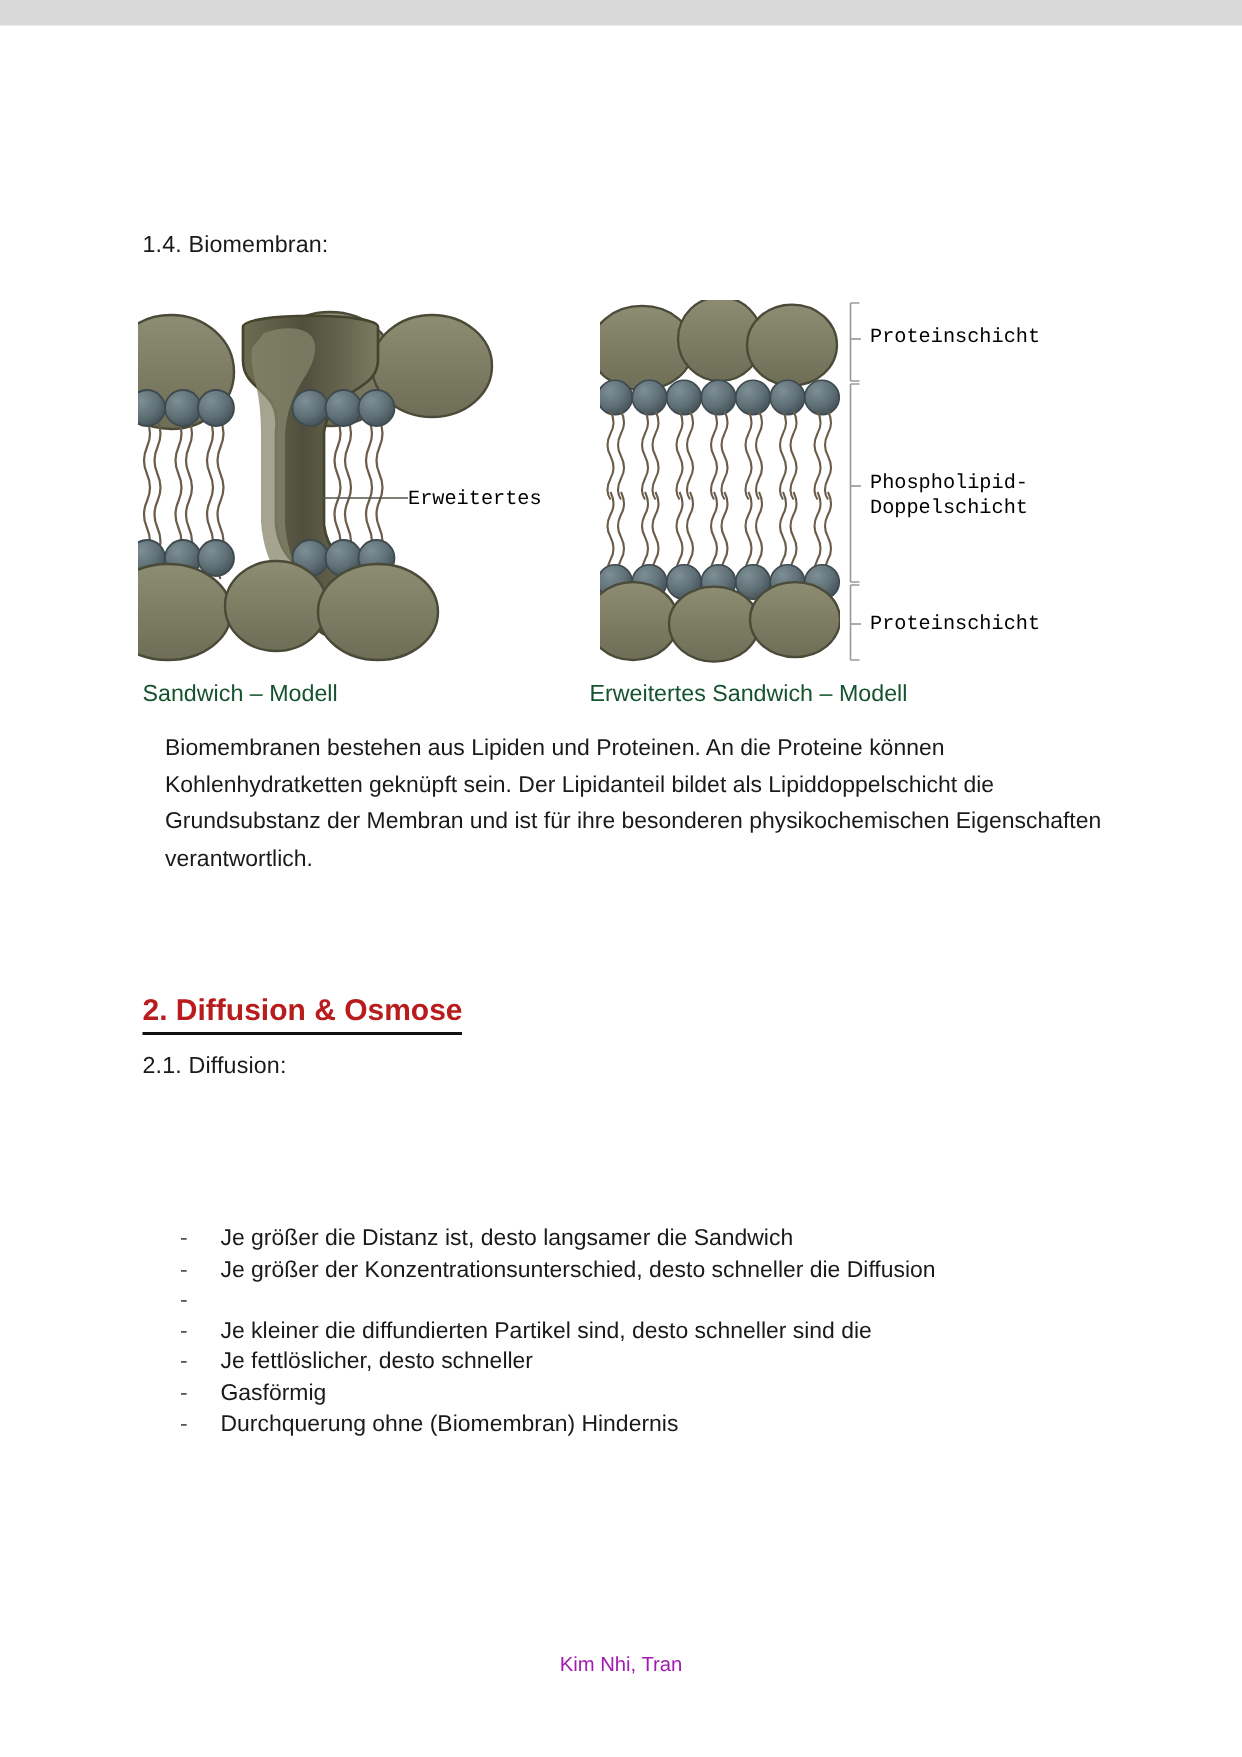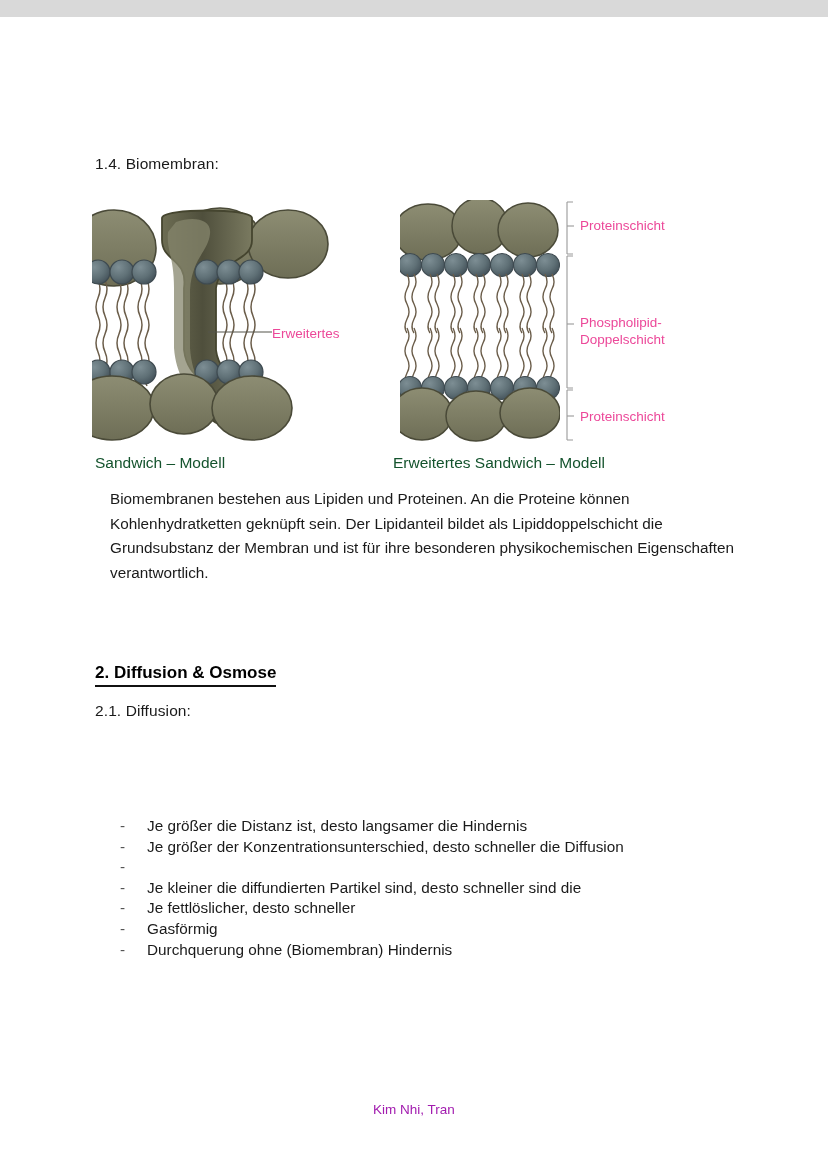--- a/index.html
+++ b/index.html
@@ -33,23 +33,23 @@
     color: #14532d;
   }
   .para {
     position: absolute;
     font-size: 15.3px;
     line-height: 24.6px;
     color: #1a1a1a;
   }
   .bigheading {
     position: absolute;
-    font-size: 17px;
+    font-size: 20px;
     font-weight: bold;
-    color: #000000;
+    color: #b91c1c;
     border-bottom: 2.4px solid #111111;
     padding-bottom: 2px;
     display: inline-block;
   }
   .footer {
     position: absolute;
     font-size: 13.5px;
     color: #a21caf;
     width: 828px;
     text-align: center;
@@ -85,23 +85,23 @@
   }
 
   
   .fig {
     position: absolute;
   }
   .fig svg { display: block; }
 
   .lbl {
     position: absolute;
-    font-family: Liberation Sans, sans-serif;
+    font-family: Liberation Mono, monospace;
     font-size: 13.5px;
-    color: #ec4899;
+    color: #000000;
     white-space: nowrap;
     line-height: 17px;
   }
 </style>
 </head>
 <body>
 
 <div class="page">
 
   <div class="subheading" style="left:95px; top:138px;">1.4. Biomembran:</div>
@@ -303,21 +303,21 @@
   <div class="para" style="left:110px; top:470px; width:640px;">Biomembranen bestehen aus Lipiden und Proteinen. An die Proteine können Kohlenhydratketten geknüpft sein. Der Lipidanteil bildet als Lipiddoppelschicht die Grundsubstanz der Membran und ist für ihre besonderen physikochemischen Eigenschaften verantwortlich.</div>
 
   <div class="bigheading" style="left:95px; top:646px;">2. Diffusion &amp; Osmose</div>
 
   <div class="subheading" style="left:95px; top:685px;">2.1. Diffusion:</div>
 
 
   <div class="bullets">
     <div class="bullet-row">
       <span class="bullet-dash">-</span>
-      <span class="bullet-text">Je größer die Distanz ist, desto langsamer die Hindernis</span>
+      <span class="bullet-text">Je größer die Distanz ist, desto langsamer die Sandwich</span>
     </div>
     <div class="bullet-row">
       <span class="bullet-dash">-</span>
       <span class="bullet-text">Je größer der Konzentrationsunterschied, desto schneller die Diffusion</span>
     </div>
     <div class="bullet-row">
       <span class="bullet-dash">-</span>
     </div>
     <div class="bullet-row">
       <span class="bullet-dash">-</span>

